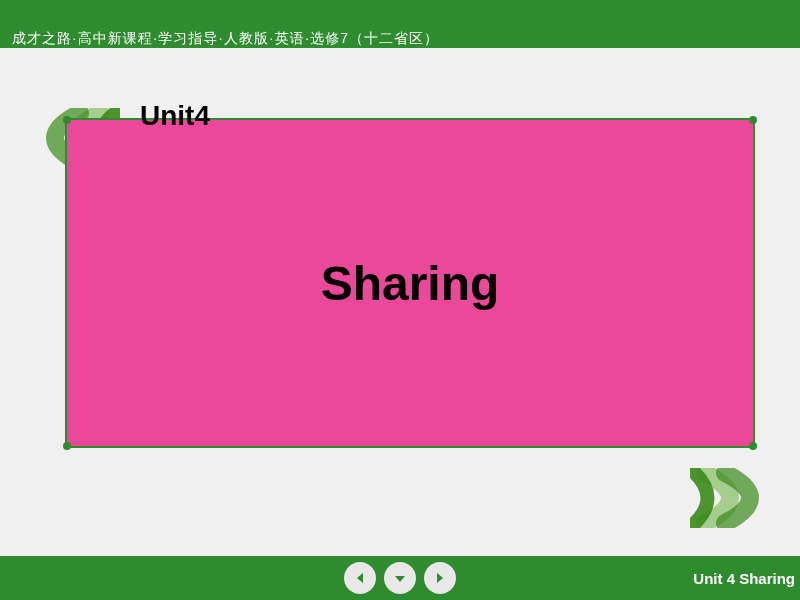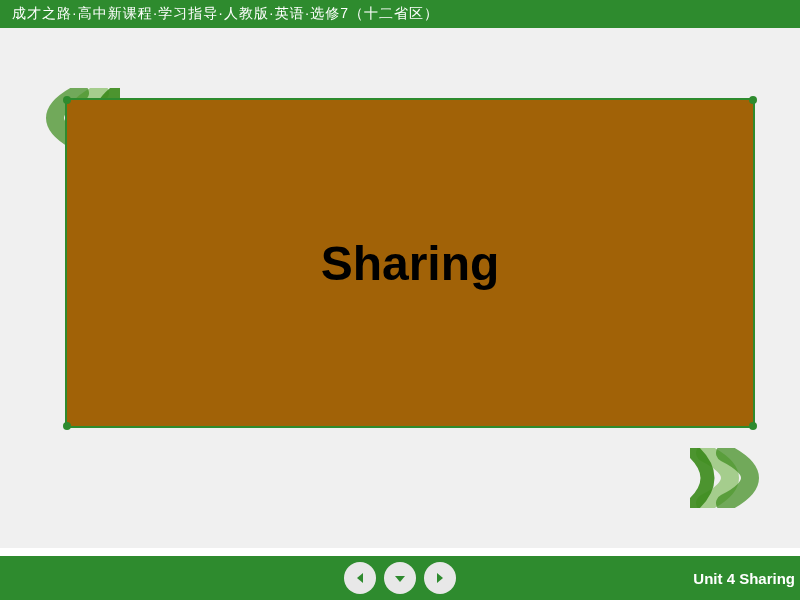--- a/index.html
+++ b/index.html
@@ -8,24 +8,24 @@
       height: 600px;
       background-color: #ffffff;
       font-family: Arial, sans-serif;
       overflow: hidden;
       position: relative;
     }
 
     
     #header {
       width: 800px;
-      height: 28px;
+      height: 48px;
       background-color: #2e8b2e;
       display: flex;
-      align-items: center;
+      align-items: flex-end;
       padding: 0 12px;
     }
     #header-title {
       color: #ffffff;
       font-size: 14px;
       font-weight: normal;
       letter-spacing: 1px;
     }
 
     
@@ -58,21 +58,21 @@
     }
 
     
     #content-box {
       position: absolute;
       top: 70px;
       left: 65px;
       width: 690px;
       height: 330px;
       border: 2px solid #2e8b2e;
-      background-color: #a16207;
+      background-color: #ec4899;
       display: flex;
       justify-content: center;
       align-items: center;
     }
 
     
     .corner-dot {
       position: absolute;
       width: 8px;
       height: 8px;
@@ -181,20 +181,21 @@
   </div>
 
   <div id="content-box">
     <div class="corner-dot tl"></div>
     <div class="corner-dot tr"></div>
     <div class="corner-dot bl"></div>
     <div class="corner-dot br"></div>
     <span id="sharing-text">Sharing</span>
   </div>
 
+  <div id="unit-label">Unit4</div>
 
   <div id="chevrons-right">
     <svg class="chevron-svg" width="100" height="60" viewBox="0 0 100 60">
 
       <path d="M 15 5 Q 65 30 15 55" stroke="#5aaa2a" stroke-width="18" fill="none" stroke-linecap="round" opacity="0.5"></path>
       <path d="M 35 5 Q 85 30 35 55" stroke="#3a8a1a" stroke-width="18" fill="none" stroke-linecap="round" opacity="0.7"></path>
       <path d="M 5 5 Q 30 30 5 55" stroke="#3a8a1a" stroke-width="14" fill="none" stroke-linecap="round" opacity="0.9"></path>
     </svg>
   </div>
 

